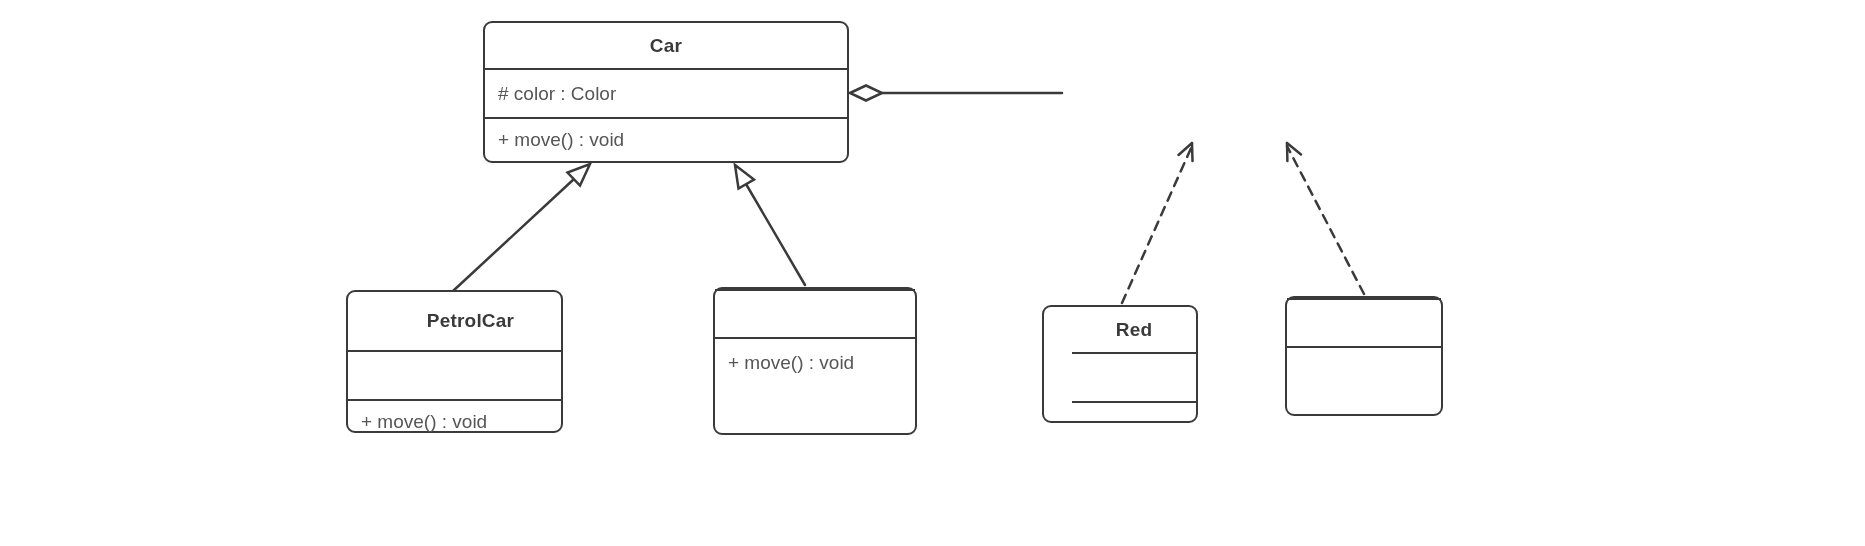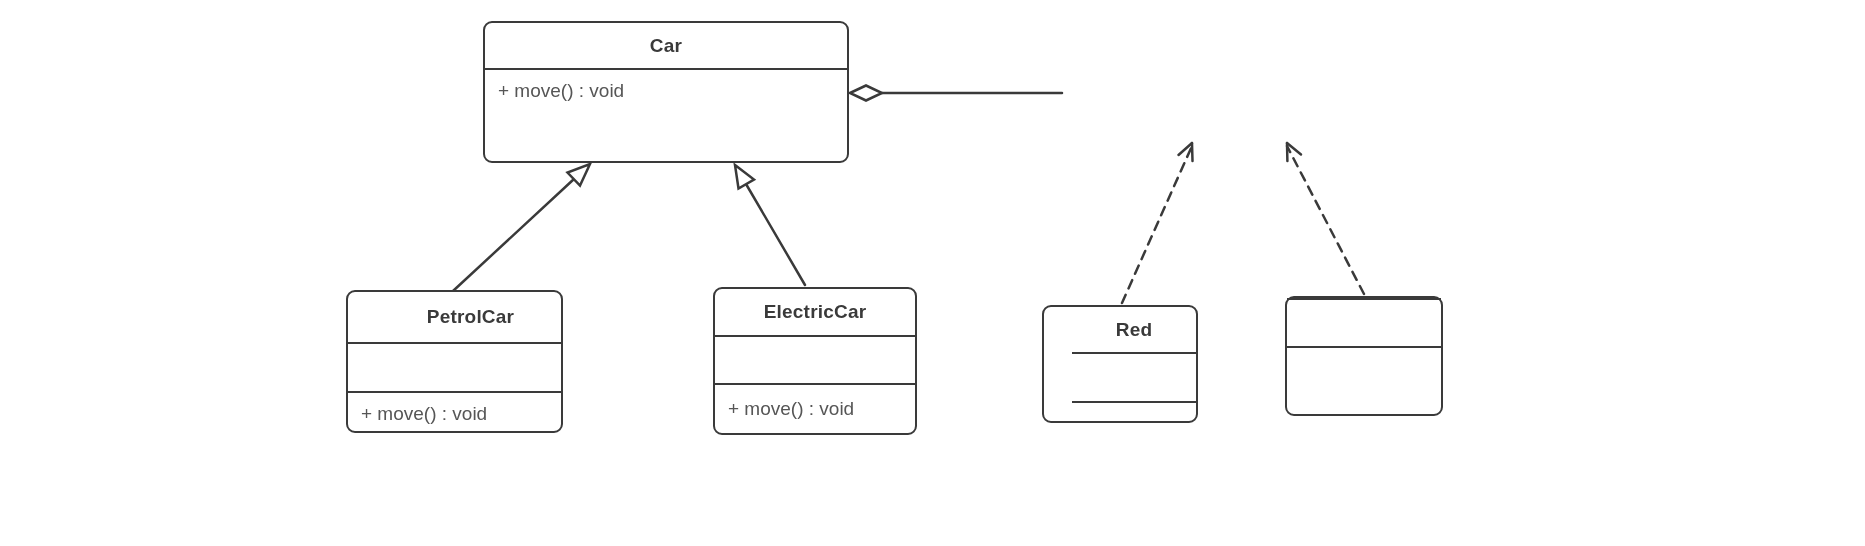--- a/index.html
+++ b/index.html
@@ -70,36 +70,38 @@
 
     <g>
       <path d="M1364 294 L1287 146" stroke-dasharray="9 7"></path>
       <path d="M1287 143 L1287.4 161"></path>
       <path d="M1287 143 L1301 154.5"></path>
     </g>
   </svg>
 
   <div class="uml-class" style="left:483px;top:21px;width:366px;height:142px;">
     <div class="uml-title" style="height:45px;">Car</div>
+    <div class="uml-section" style="height:49px;">
+      <div class="uml-member"># color : Color</div>
+    </div>
     <div class="uml-section" style="height:43px;">
       <div class="uml-member">+ move() : void</div>
     </div>
   </div>
 
 
   <div class="uml-class" style="left:346px;top:290px;width:217px;height:143px;">
-    <div class="uml-title" style="height:50px;padding-left:32px;">PetrolCar</div>
+    <div class="uml-title" style="height:58px;padding-left:32px;">PetrolCar</div>
     <div class="uml-section" style="height:49px;"></div>
     <div class="uml-section" style="height:44px;">
       <div class="uml-member">+ move() : void</div>
     </div>
   </div>
 
   <div class="uml-class" style="left:713px;top:287px;width:204px;height:148px;">
-    <div class="uml-title" style="height:46px;">ElectricCar</div>
     <div class="uml-section" style="height:48px;"></div>
     <div class="uml-section" style="height:49px;">
       <div class="uml-member">+ move() : void</div>
     </div>
   </div>
 
   <div class="uml-class" style="left:1042px;top:305px;width:156px;height:118px;padding-left:28px;">
     <div class="uml-title" style="height:45px;">Red</div>
     <div class="uml-section" style="height:49px;"></div>
     <div class="uml-section" style="height:19px;"></div>

